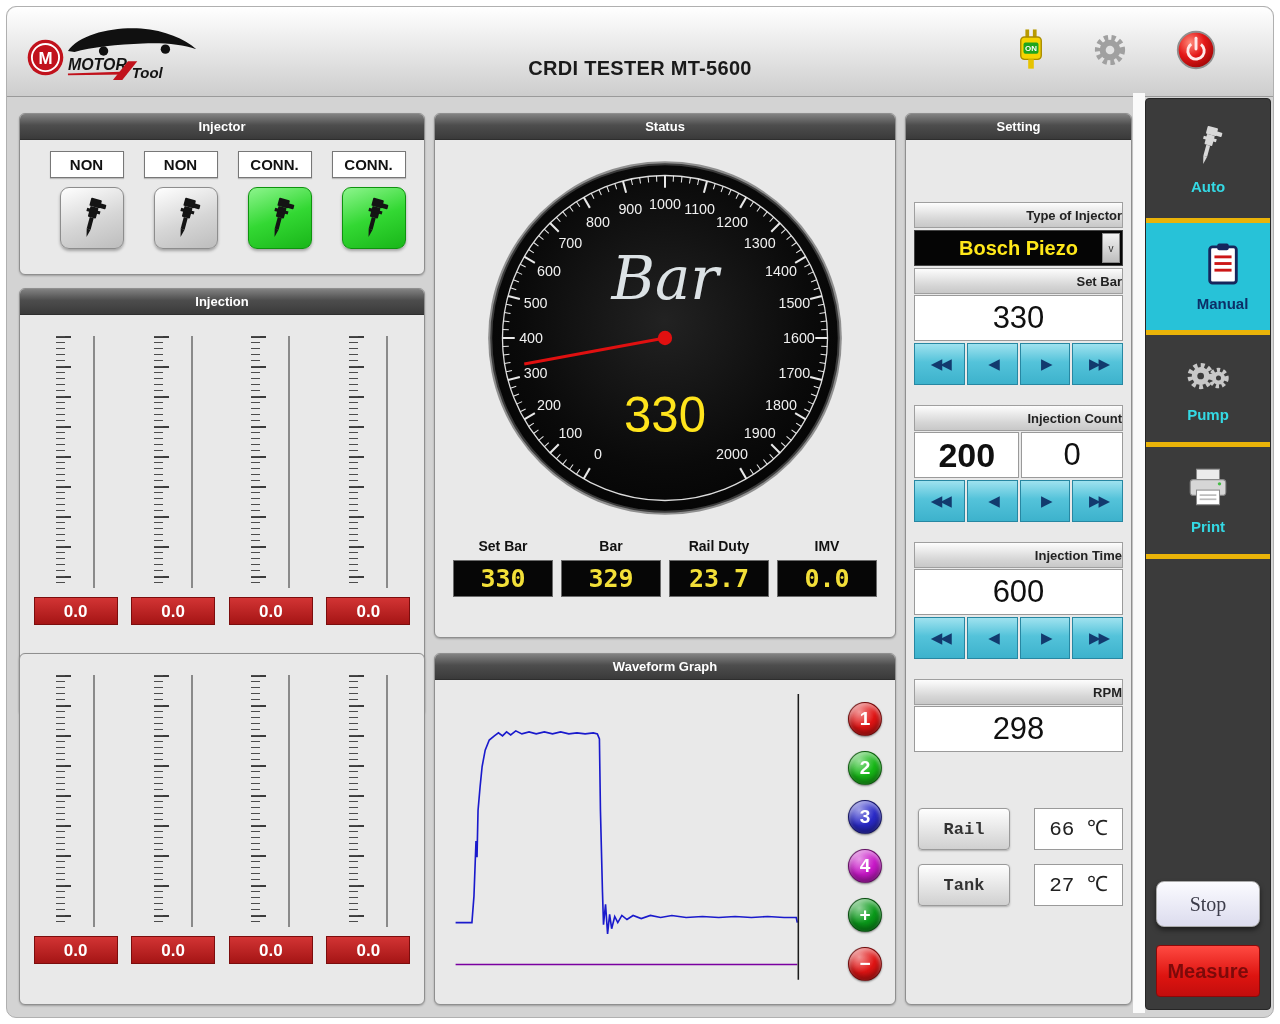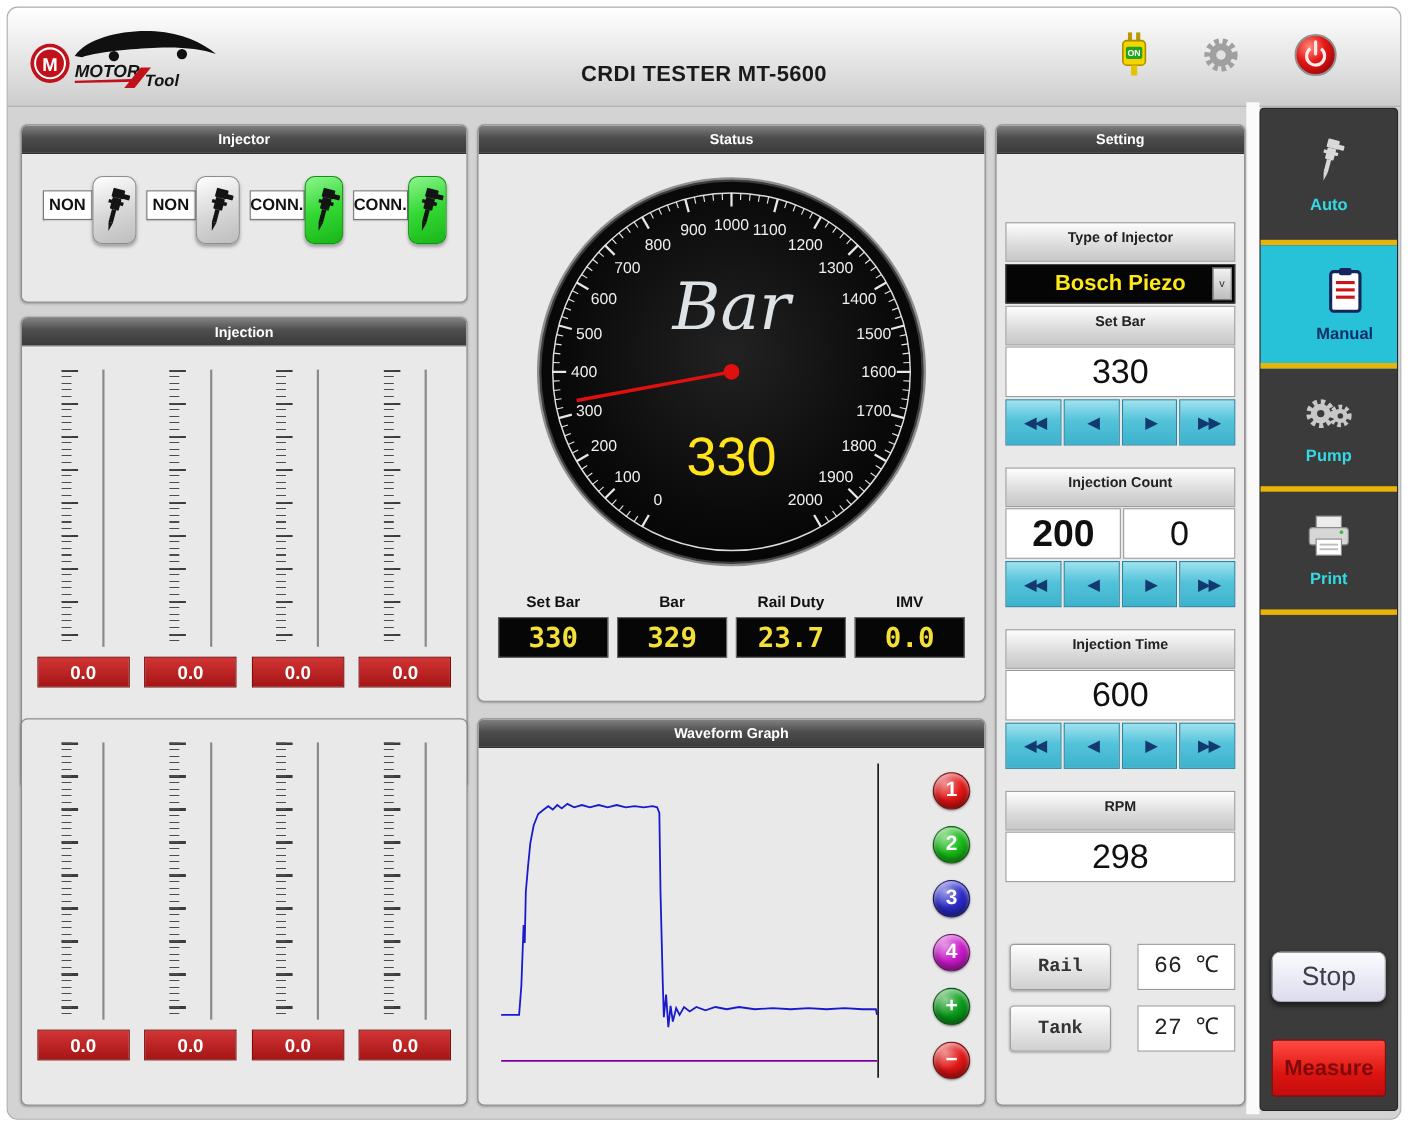--- a/index.html
+++ b/index.html
@@ -16,21 +16,21 @@
   .panel-header{height:26px;line-height:26px;text-align:center;color:#fff;font-size:13px;font-weight:bold;background:linear-gradient(#828282,#4d4d4d 45%,#3a3a3a);border-radius:5px 5px 0 0;border-bottom:1px solid #2e2e2e;}
   .injector-panel{left:12px;top:106px;width:406px;height:162px;}
   .injection-panel{left:12px;top:281px;width:406px;height:428px;}
   .backleak-panel{left:12px;top:646px;width:406px;height:352px;}
   .status-panel{left:427px;top:106px;width:462px;height:525px;}
   .waveform-panel{left:427px;top:646px;width:462px;height:352px;}
   .setting-panel{left:898px;top:106px;width:227px;height:892px;}
   .white-gap{position:absolute;left:1126px;top:86px;width:12px;height:920px;background:#fafafa;}
   
   .injector-body{display:flex;justify-content:center;gap:9px;padding-top:11px;}
-  .inj-col{width:85px;display:flex;flex-direction:row;align-items:center;}
+  .inj-col{width:85px;display:flex;flex-direction:column;align-items:flex-end;}
   .inj-status{width:74px;height:27px;background:#fff;border:1px solid #777;font-size:15px;font-weight:bold;color:#111;text-align:center;line-height:26px;box-shadow:0 1px 1px rgba(0,0,0,.2);}
   .inj-btn{width:64px;height:62px;margin-top:9px;border-radius:9px;display:flex;align-items:center;justify-content:center;cursor:pointer;background:linear-gradient(160deg,#ffffff,#d6d6d6 55%,#bdbdbd);border:1px solid #8d8d8d;box-shadow:0 2px 3px rgba(0,0,0,.3);}
   .inj-btn.conn{background:linear-gradient(160deg,#8df58d,#33d833 50%,#19b619);border-color:#0e930e;}
   .inj-icon{width:33px;height:45px;fill:#141414;}
   
   .meters{display:flex;justify-content:space-evenly;align-items:flex-start;padding-top:21px;}
   .meter-col{display:flex;flex-direction:column;align-items:center;}
   .pair{display:flex;height:252px;}
   .ruler{width:15px;background-image:repeating-linear-gradient(to bottom,#4c4c4c 0 1px,transparent 1px 6px),repeating-linear-gradient(to bottom,#3c3c3c 0 2px,transparent 2px 30px);background-size:9px 100%,15px 100%;background-repeat:no-repeat;cursor:pointer;}
   .track{width:2px;background:#8a8a8a;margin-left:22px;}
@@ -43,21 +43,21 @@
   .readouts{display:flex;justify-content:space-evenly;margin-top:12px;padding:0 10px;}
   .readout-label{font-size:14px;font-weight:bold;color:#111;}
   .readout-box{width:100px;height:37px;margin-top:6px;background:#060606;border:1px solid #6a6a6a;color:#f2df38;font-family:"DejaVu Sans Mono",monospace;font-weight:bold;font-size:25px;line-height:36px;text-align:center;}
   
   .waveform-body{position:relative;height:324px;}
   #wave-svg{position:absolute;left:6px;top:8px;width:376px;height:306px;}
   .wave-buttons{position:absolute;right:13px;top:22px;display:flex;flex-direction:column;gap:15px;}
   .wave-btn{width:34px;height:34px;border-radius:50%;color:#fff;font-size:19px;font-weight:bold;display:flex;align-items:center;justify-content:center;border:1px solid rgba(0,0,0,.45);box-shadow:inset 0 3px 4px rgba(255,255,255,.5),inset 0 -4px 6px rgba(0,0,0,.35),0 1px 2px rgba(0,0,0,.45);cursor:pointer;}
   
   .setting-body{padding:62px 8px 0;}
-  .label-bar{height:36px;line-height:25px;text-align:center;font-size:13px;font-weight:bold;color:#222;background:linear-gradient(#fdfdfd,#d5d5d5 70%,#c8c8c8);border:1px solid #9f9f9f;}
+  .label-bar{height:26px;line-height:25px;text-align:right;font-size:13px;font-weight:bold;color:#222;background:linear-gradient(#fdfdfd,#d5d5d5 70%,#c8c8c8);border:1px solid #9f9f9f;}
   .dropdown{position:relative;height:36px;background:#050505;border:1px solid #444;margin-top:2px;color:#ffe81a;font-size:20px;font-weight:bold;text-align:center;line-height:34px;cursor:pointer;}
   .dropdown-btn{position:absolute;right:2px;top:2px;bottom:2px;width:18px;background:linear-gradient(#f2f2f2,#bdbdbd);border:1px solid #8a8a8a;font-size:10px;font-weight:normal;color:#333;display:flex;align-items:center;justify-content:center;line-height:normal;}
   .value-box{height:46px;background:#fff;border:1px solid #9a9a9a;font-size:31px;color:#101010;text-align:center;line-height:44px;margin-top:1px;}
   .count-row{display:flex;gap:2px;margin-top:1px;}
   .count-set{flex:104;font-weight:800;font-size:34px;margin-top:0;}
   .count-done{flex:100;font-weight:400;margin-top:0;}
   .stepper-row{display:flex;gap:2px;margin-top:2px;}
   .step-btn{flex:1;height:42px;background:linear-gradient(#9fe2ef,#54c3da 45%,#3db2cc);border:1px solid #2787a2;color:#123a6e;font-size:15px;letter-spacing:-2px;text-indent:2px;display:flex;align-items:center;justify-content:center;cursor:pointer;font-family:inherit;}
   .section-gap{height:20px;}
   .temps-gap{height:56px;}
@@ -70,21 +70,21 @@
   .tile{height:112px;border-bottom:5px solid #eab308;display:flex;flex-direction:column;align-items:center;justify-content:center;gap:9px;cursor:pointer;}
   .tile-auto{height:124px;}
   .tile-label{font-size:15px;font-weight:bold;color:#34d9e4;}
   .tile.active{background:#27c2d8;padding-left:29px;}
   .tile.active .tile-label{color:#0c2f67;}
   .auto-icon{width:32px;height:46px;fill:#d9d9d9;}
   .manual-icon{width:38px;height:44px;}
   .pump-icon{width:52px;height:42px;}
   .print-icon{width:46px;height:42px;}
   .sidebar-spacer{flex:1;}
-  .stop-btn{margin:0 10px 34px;height:46px;border-radius:8px;background:linear-gradient(#fbfbff,#dcdcee);border:1px solid #aaa;font-size:24px;color:#3c3c4a;box-shadow:0 3px 5px rgba(0,0,0,.5);cursor:pointer;font-family:Liberation Sans, sans-serif;}
+  .stop-btn{margin:0 10px 18px;height:46px;border-radius:8px;background:linear-gradient(#fbfbff,#dcdcee);border:1px solid #aaa;font-size:20px;color:#3c3c4a;box-shadow:0 3px 5px rgba(0,0,0,.5);cursor:pointer;font-family:Liberation Serif, serif;}
   .measure-btn{margin:0 10px 12px;height:52px;border-radius:4px;background:linear-gradient(#ff4a42,#dd1410 60%,#c20d0d);border:1px solid #8d0808;font-size:20px;font-weight:bold;color:#7c0a0a;cursor:pointer;font-family:inherit;}
 </style>
 </head>
 <body>
 
 <svg width="0" height="0" style="position:absolute">
   <defs>
     <g id="injector-shape">
       <g transform="rotate(15 18 24)">
         <rect x="21" y="5.5" width="9" height="5" rx="1"></rect>

